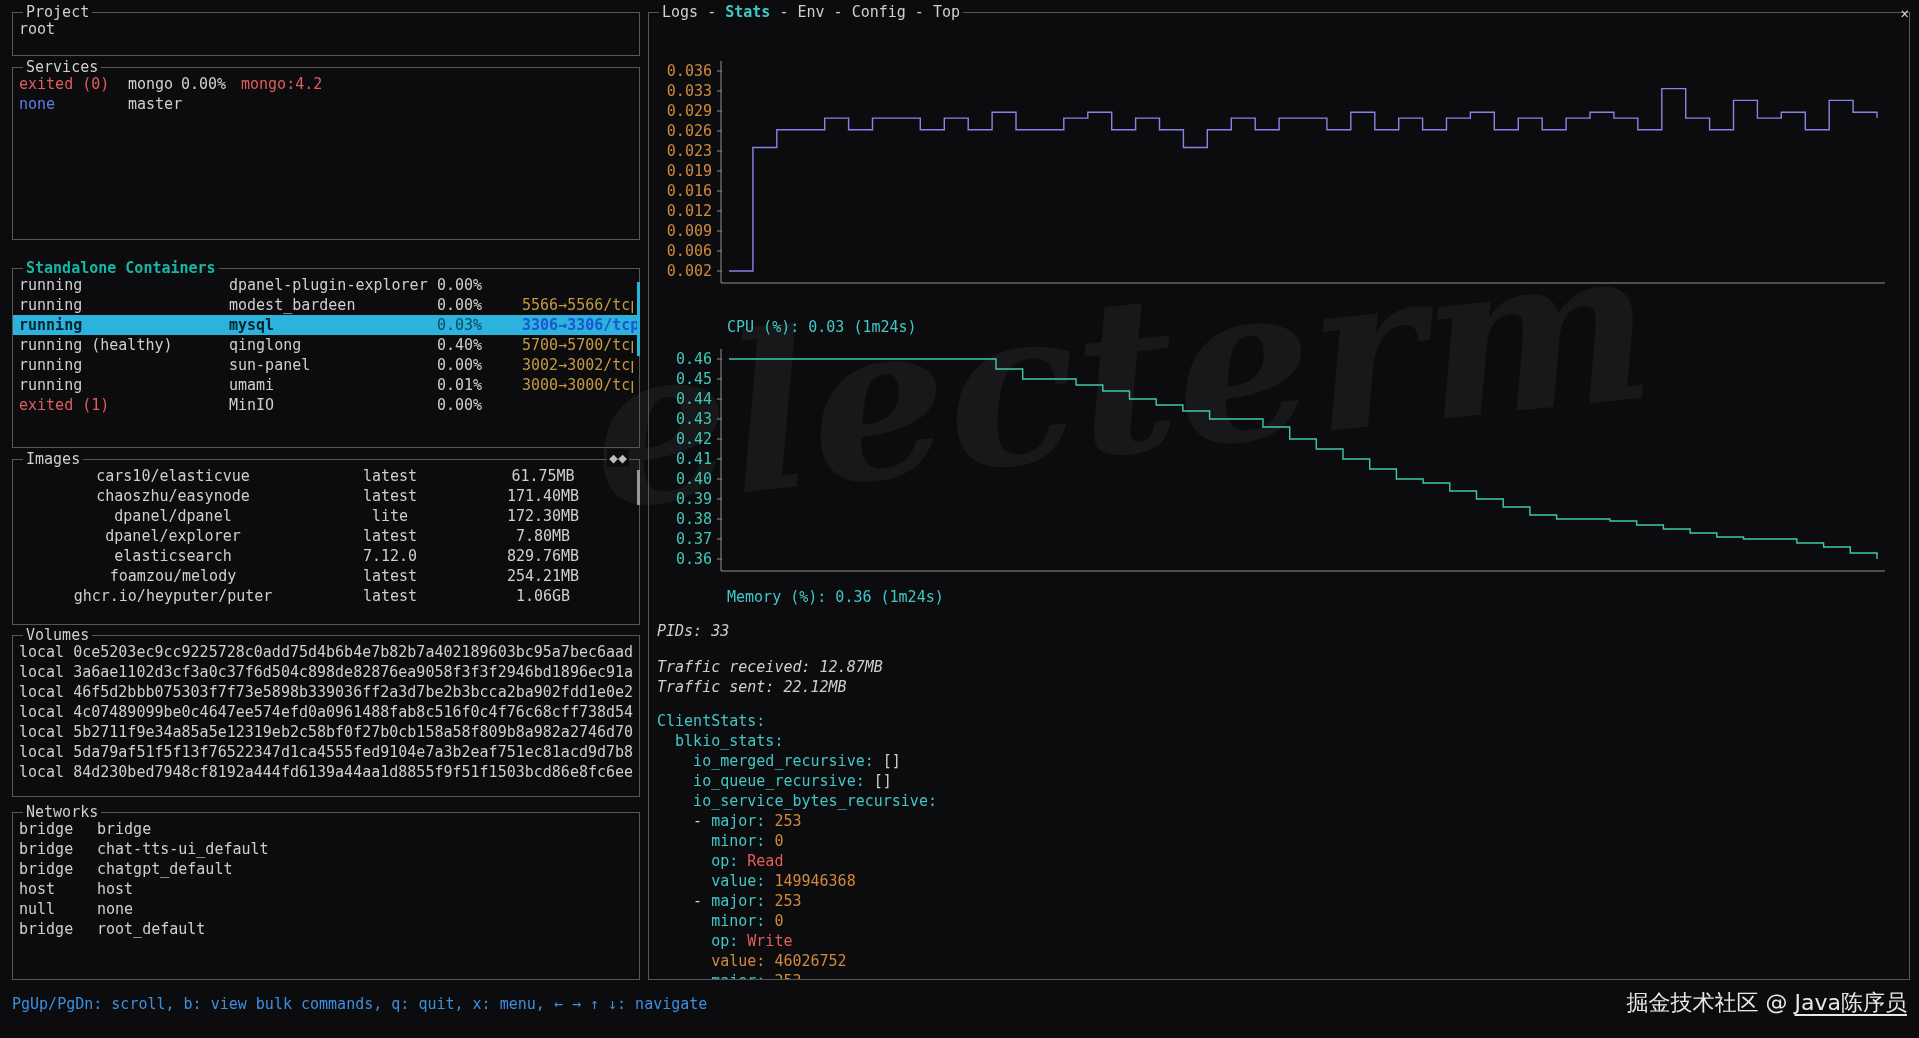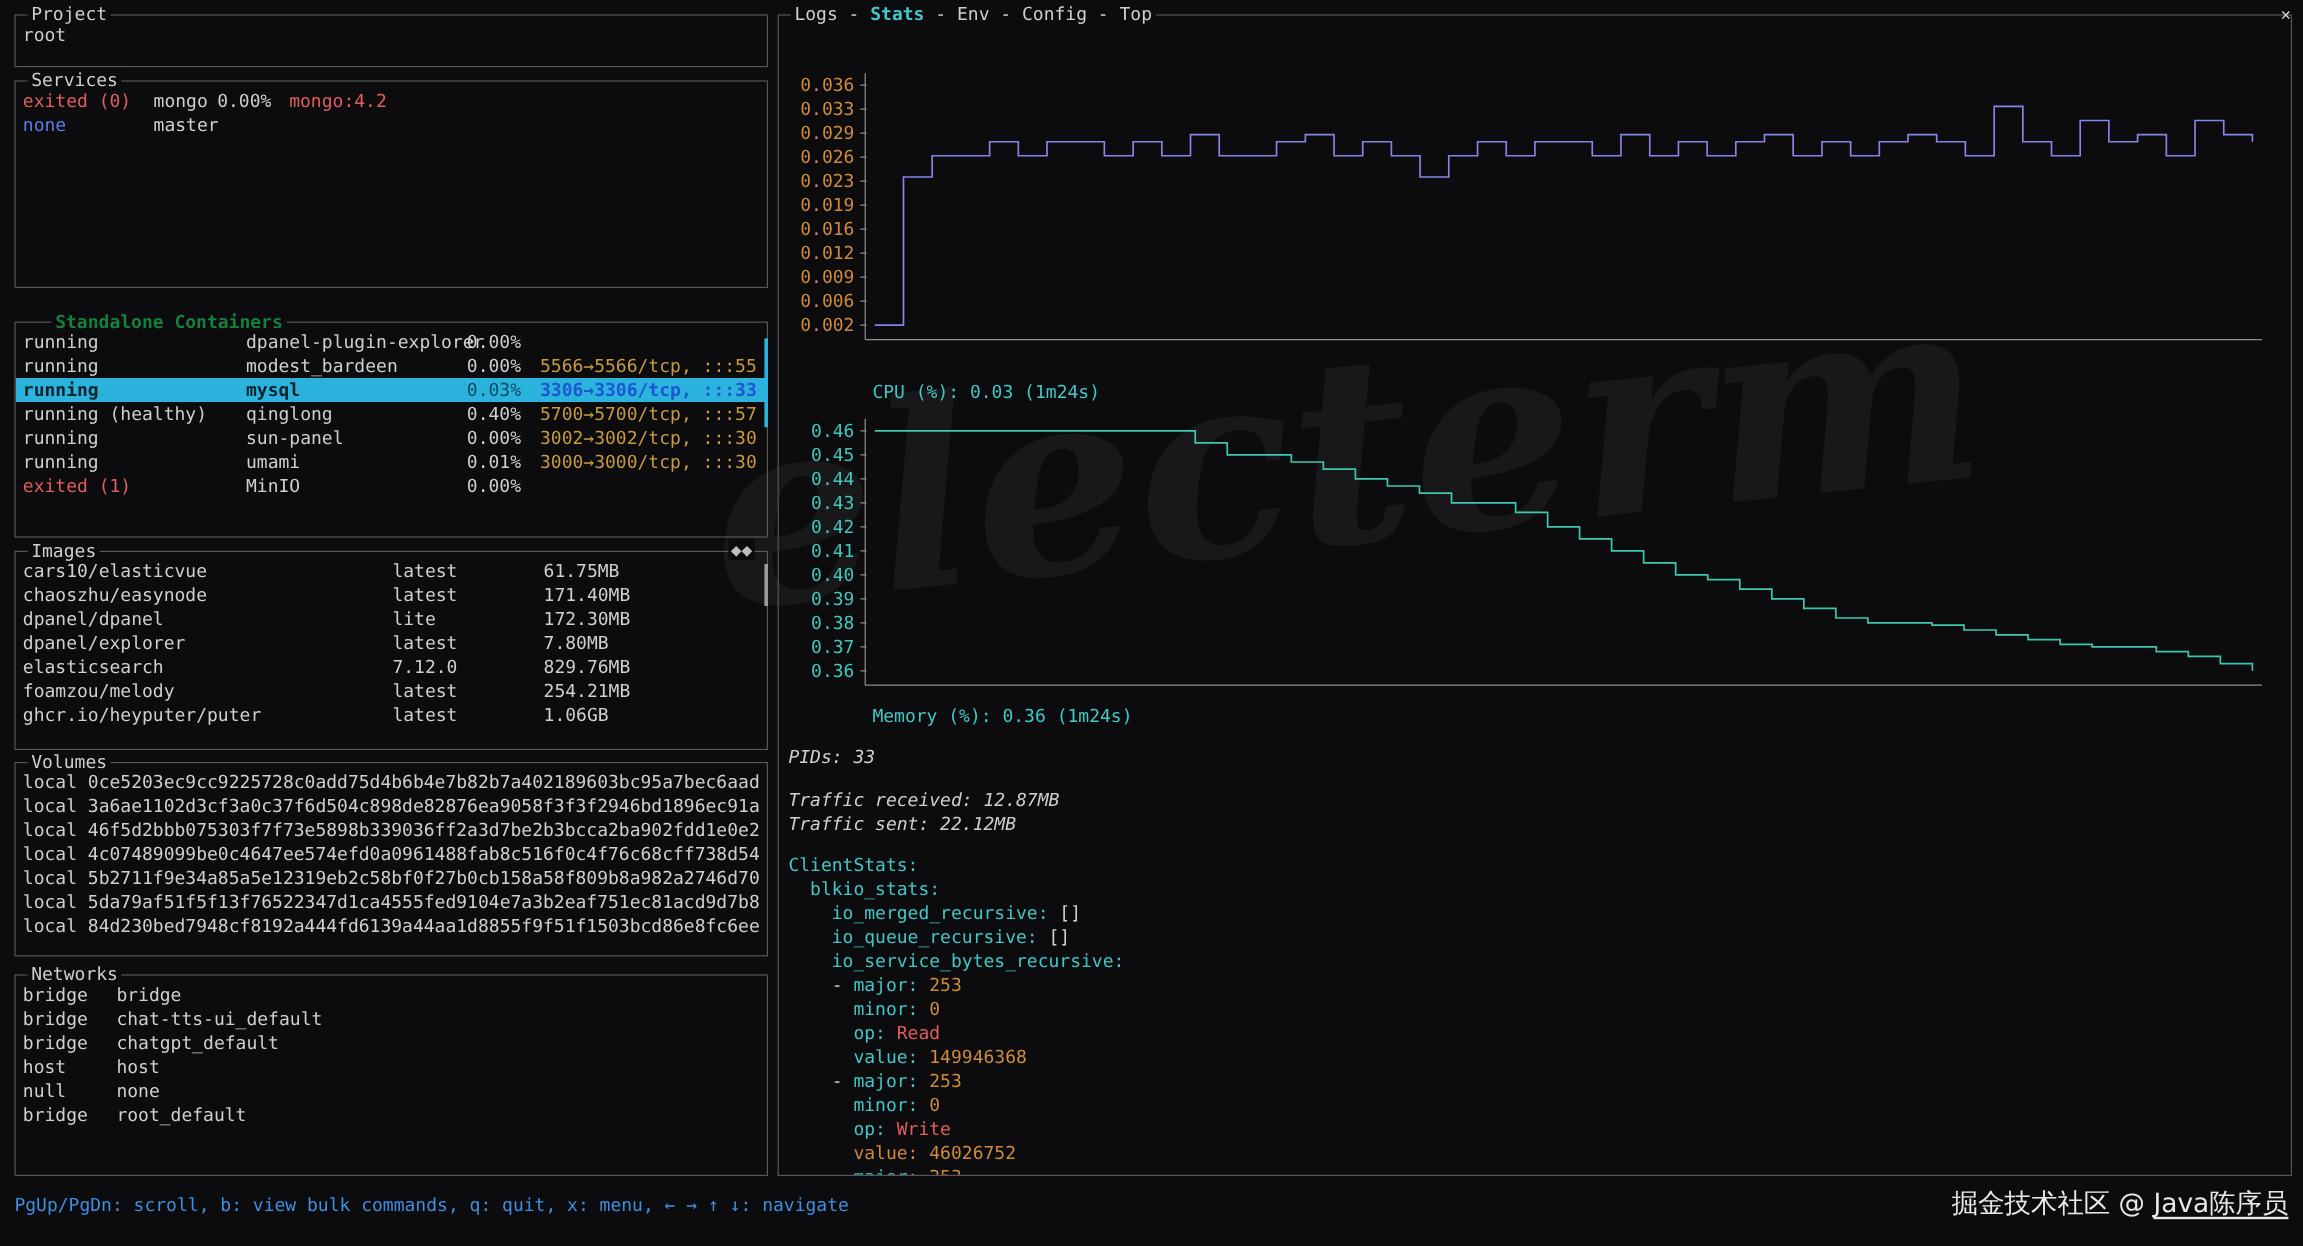--- a/index.html
+++ b/index.html
@@ -8,30 +8,30 @@
     width:1919px; height:1038px; position:relative; overflow:hidden;
     font-family:"DejaVu Sans Mono", monospace; font-size:15px; color:#cfcfcf;
   }
   .panel { position:absolute; border:1px solid #575757; z-index:1; }
   .panel-title {
     position:absolute; top:-11px; left:10px; background:#0c0c0e; padding:0 3px;
     white-space:pre; line-height:20px;
   }
   .panel-deco { position:absolute; top:-11px; right:10px; background:#0c0c0e; padding:0 2px; color:#bdbdbd; }
   .panel-body { padding:6px 6px 0 6px; line-height:20px; height:100%; overflow:hidden; position:relative; }
-  .focused-title { color:#15803d; font-weight:bold;margin-left:20px; }
+  .focused-title { color:#14b8a6; font-weight:bold; }
 
   
   .svc-row { display:grid; grid-template-columns:109px 53px 60px 1fr; white-space:pre; overflow:hidden; }
-  .crow    { display:grid; grid-template-columns:186px 184px 61px 1fr; white-space:pre; overflow:hidden; }
+  .crow    { display:grid; grid-template-columns:186px 184px 61px 1fr; white-space:pre; overflow:hidden;gap:24px; }
   .crow.selected { background:#2bb3dd; margin:0 -6px; padding:0 6px; }
   .crow.selected .c-status, .crow.selected .c-name { color:#06222b; font-weight:bold; }
   .crow.selected .c-cpu { color:#0a4b61; }
   .crow.selected .c-ports { color:#1d55d2; font-weight:bold; }
-  .img-row { display:grid; grid-template-columns:308px 126px 1fr; white-space:pre; overflow:hidden; }
+  .img-row { display:grid; grid-template-columns:308px 126px 1fr; white-space:pre; overflow:hidden;text-align:center; }
   .vol-row { white-space:pre; overflow:hidden; }
   .net-row { display:grid; grid-template-columns:78px 1fr; white-space:pre; overflow:hidden; }
 
   .red { color:#e25d5d; }
   .blue { color:#5b7fe6; }
   .yellow { color:#c79a3f; }
   .default { color:#cfcfcf; }
 
   
   .vscroll { position:absolute; width:3px; right:-1px; z-index:2; }

